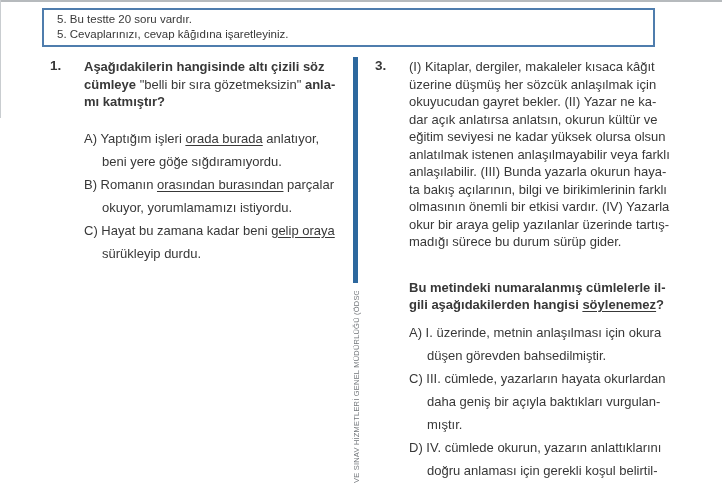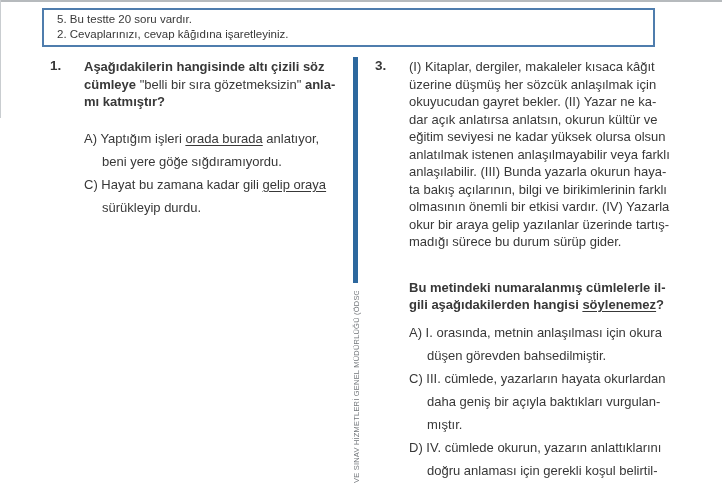--- a/index.html
+++ b/index.html
@@ -62,33 +62,35 @@
   }
 </style>
 </head>
 <body>
 
 <div class="top-edge"></div>
 <div class="left-edge"></div>
 
 <div class="instruction-box">
   <div>5. Bu testte 20 soru vardır.</div>
-  <div>2. Cevaplarınızı, cevap kâğıdına işaretleyiniz.</div>
+  <div>5. Cevaplarınızı, cevap kâğıdına işaretleyiniz.</div>
 </div>
 
 <div class="question q1">
   <span class="qnum">1.</span>
   <div class="qbody">
     <div class="stem"><span class="b">Aşağıdakilerin hangisinde altı çizili söz
 cümleye </span><span>"belli bir sıra gözetmeksizin" </span><span class="b">anla-
 mı katmıştır?</span></div>
     <div class="options">
       <div class="option"><span>A) Yaptığım işleri </span><span class="u">orada burada</span><span> anlatıyor,
 beni yere göğe sığdıramıyordu.</span></div>
-      <div class="option"><span>C) Hayat bu zamana kadar gili </span><span class="u">gelip oraya</span><span>
+      <div class="option"><span>B) Romanın </span><span class="u">orasından burasından</span><span> parçalar
+okuyor, yorumlamamızı istiyordu.</span></div>
+      <div class="option"><span>C) Hayat bu zamana kadar beni </span><span class="u">gelip oraya</span><span>
 sürükleyip durdu.</span></div>
     </div>
   </div>
 </div>
 
 <div class="divider"></div>
 <div class="vertical-label">VE SINAV HİZMETLERİ GENEL MÜDÜRLÜĞÜ (ÖDSGM)</div>
 
 <div class="question q3">
   <span class="qnum">3.</span>
@@ -100,21 +102,21 @@
 eğitim seviyesi ne kadar yüksek olursa olsun
 anlatılmak istenen anlaşılmayabilir veya farklı
 anlaşılabilir. (III) Bunda yazarla okurun haya-
 ta bakış açılarının, bilgi ve birikimlerinin farklı
 olmasının önemli bir etkisi vardır. (IV) Yazarla
 okur bir araya gelip yazılanlar üzerinde tartış-
 madığı sürece bu durum sürüp gider.</span></div>
     <div class="stem"><span class="b">Bu metindeki numaralanmış cümlelerle il-
 gili aşağıdakilerden hangisi </span><span class="b u">söylenemez</span><span class="b">?</span></div>
     <div class="options">
-      <div class="option"><span>A) I. orasında, metnin anlaşılması için okura
+      <div class="option"><span>A) I. üzerinde, metnin anlaşılması için okura
 düşen görevden bahsedilmiştir.</span></div>
       <div class="option"><span>C) III. cümlede, yazarların hayata okurlardan
 daha geniş bir açıyla baktıkları vurgulan-
 mıştır.</span></div>
       <div class="option"><span>D) IV. cümlede okurun, yazarın anlattıklarını
 doğru anlaması için gerekli koşul belirtil-
 miştir.</span></div>
     </div>
   </div>
 </div>

